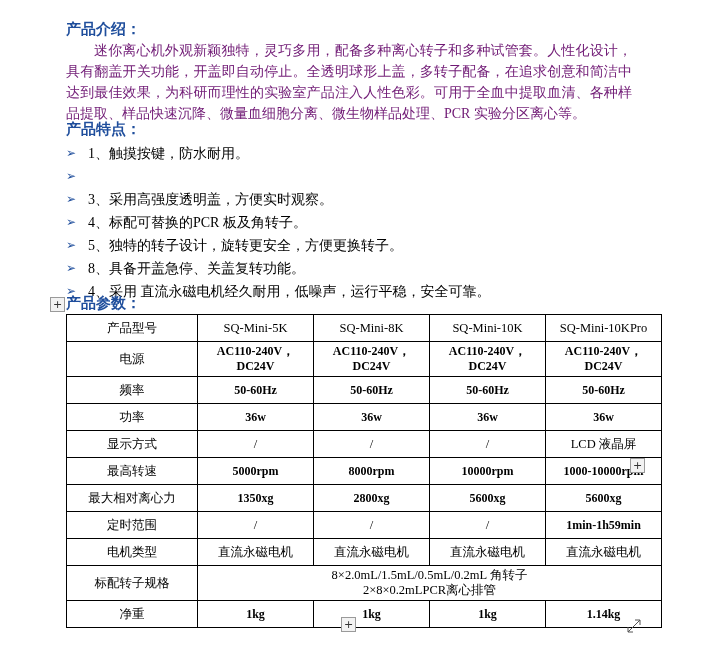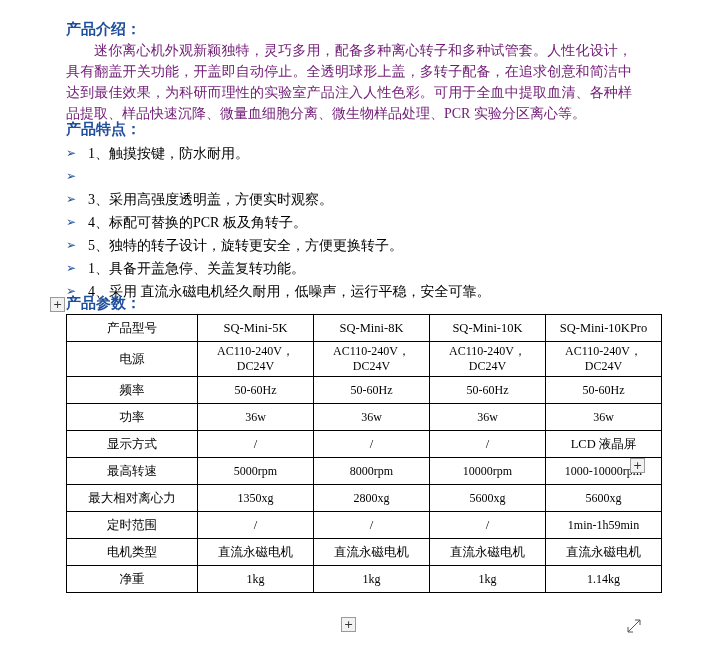--- a/index.html
+++ b/index.html
@@ -99,20 +99,21 @@
   }
   table.params td.label {
     width: 124px;
   }
   table.params td.val {
     width: 109px;
   }
   td.mono {
     font-family: "Liberation Mono", "DejaVu Sans Mono", monospace;
     font-size: 12px;
+    font-weight: bold;
   }
   td.hdr {
     font-family: "Liberation Mono", "DejaVu Sans Mono", monospace;
     font-size: 12.5px;
   }
   td.tall {
     height: 38px;
   }
   td.rotor {
     height: 44px;
@@ -183,21 +184,21 @@
     <div class="feature-item">
       <span class="bullet">➢</span>
       <span class="feature-text">4、标配可替换的PCR 板及角转子。</span>
     </div>
     <div class="feature-item">
       <span class="bullet">➢</span>
       <span class="feature-text">5、独特的转子设计，旋转更安全，方便更换转子。</span>
     </div>
     <div class="feature-item">
       <span class="bullet">➢</span>
-      <span class="feature-text">1、具备开盖急停、关盖复转功能。</span>
+      <span class="feature-text">8、具备开盖急停、关盖复转功能。</span>
     </div>
     <div class="feature-item">
       <span class="bullet">➢</span>
       <span class="feature-text">4、采用 直流永磁电机经久耐用，低噪声，运行平稳，安全可靠。</span>
     </div>
   </div>
 
   <div class="section-title" id="params-title">产品参数：</div>
 
   <div id="param-table-wrap">
@@ -268,20 +269,27 @@
         </tr>
 
         <tr>
           <td class="label">电机类型</td>
           <td class="val">直流永磁电机</td>
           <td class="val">直流永磁电机</td>
           <td class="val">直流永磁电机</td>
           <td class="val">直流永磁电机</td>
         </tr>
 
+        <tr>
+          <td class="label rotor">标配转子规格</td>
+          <td class="rotor" colspan="4">
+            <div>8×2.0mL/1.5mL/0.5mL/0.2mL 角转子</div>
+            <div>2×8×0.2mLPCR离心排管</div>
+          </td>
+        </tr>
 
         <tr>
           <td class="label">净重</td>
           <td class="val mono">1kg</td>
           <td class="val mono">1kg</td>
           <td class="val mono">1kg</td>
           <td class="val mono">1.14kg</td>
         </tr>
 
       </tbody>

